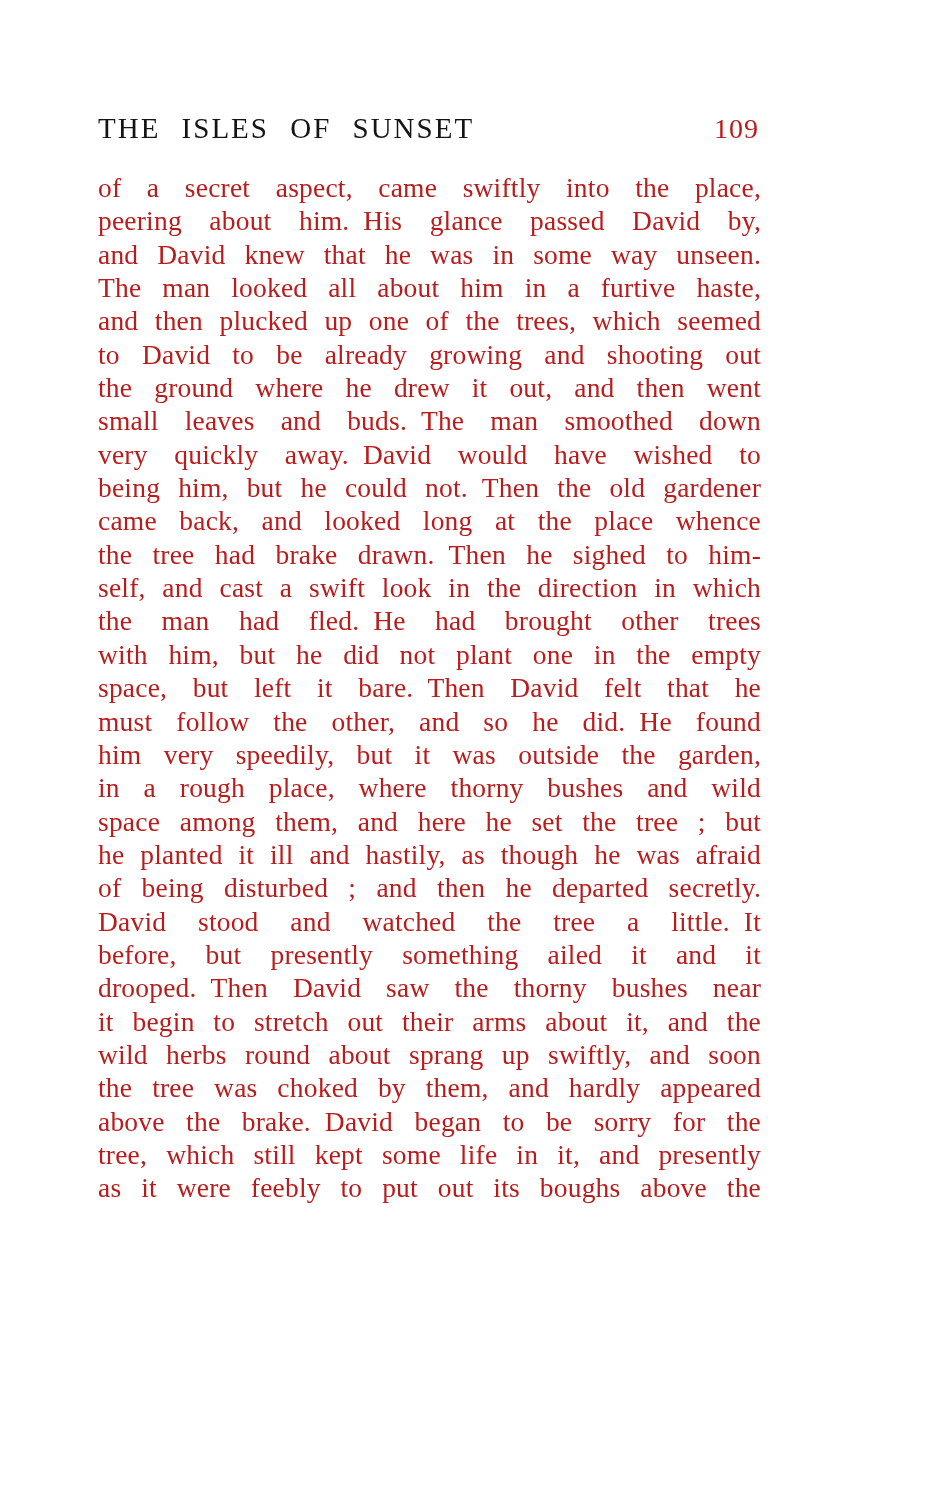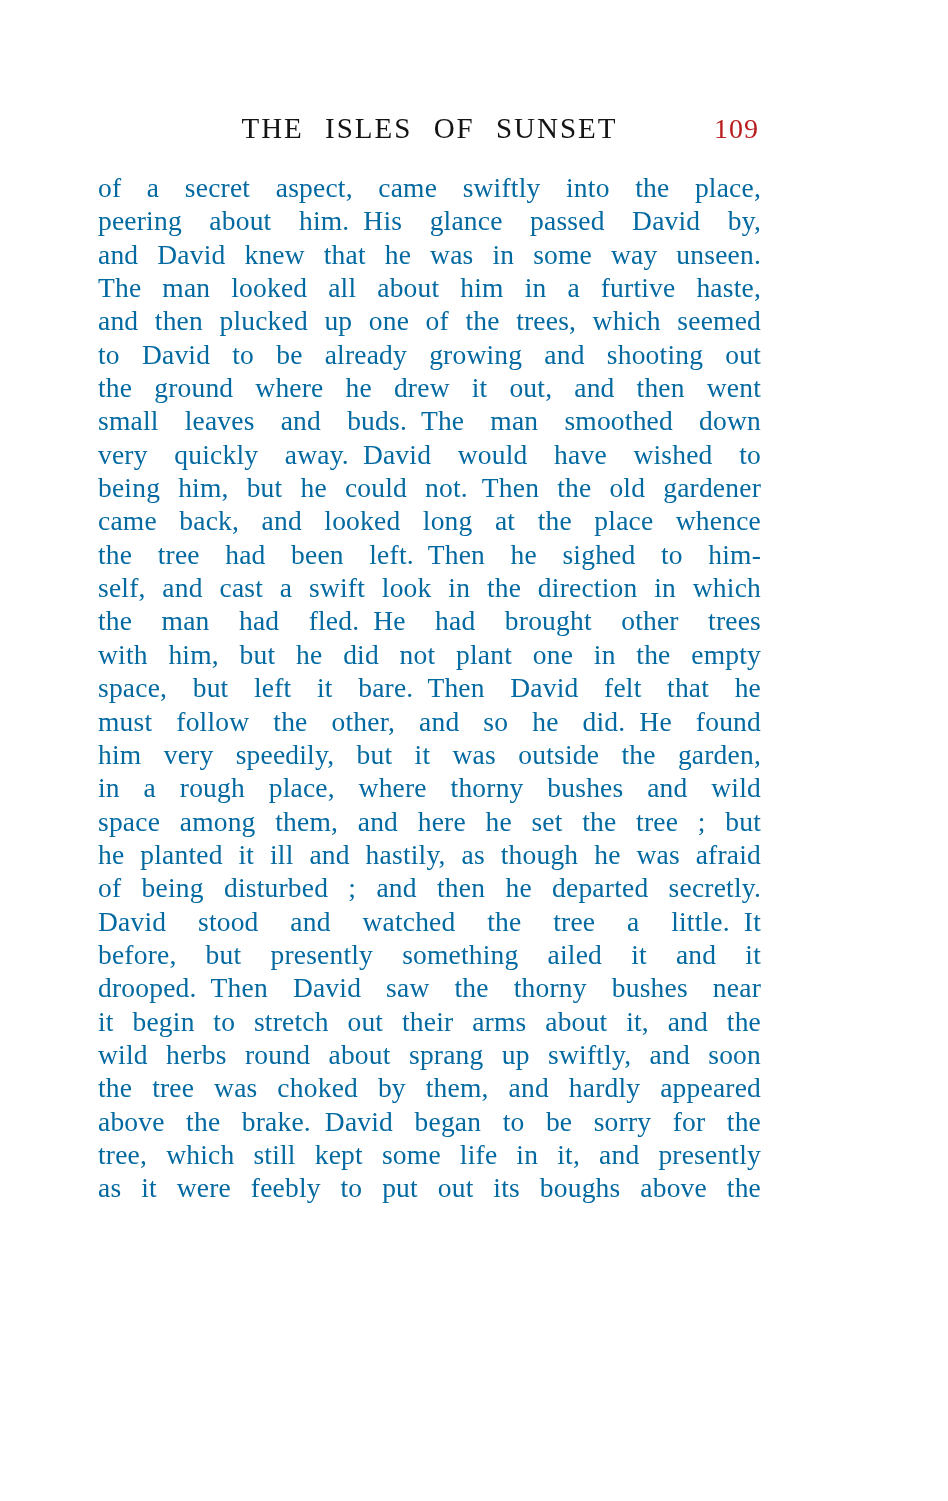--- a/index.html
+++ b/index.html
@@ -20,21 +20,21 @@
     position: absolute;
     top: 112px;
     left: 98px;
     width: 663px;
     height: 40px;
   }
   .page-title {
     position: absolute;
     left: 0;
     right: 0;
-    text-align: center;
+    text-align: left;
     font-size: 29px;
     letter-spacing: 2px;
     word-spacing: 12px;
     white-space: nowrap;
     color: #141414;
   }
   .page-number {
     position: absolute;
     right: 2px;
     top: 1px;
@@ -51,21 +51,21 @@
   }
   .text-line {
     font-size: 27.5px;
     line-height: 33.35px;
     height: 33.35px;
     letter-spacing: 0.2px;
     text-align: justify;
     text-align-last: justify;
     white-space: normal;
     overflow: visible;
-    color: #0369a1;
+    color: #b91c1c;
   }
 </style>
 </head>
 <body>
 
 <div class="page">
   <div class="running-header">
     <span class="page-title">THE ISLES OF SUNSET</span>
     <span class="page-number">109</span>
   </div>
@@ -74,21 +74,21 @@
       <div class="text-line">peering about him. His glance passed David by,</div>
       <div class="text-line">and David knew that he was in some way unseen.</div>
       <div class="text-line">The man looked all about him in a furtive haste,</div>
       <div class="text-line">and then plucked up one of the trees, which seemed</div>
       <div class="text-line">to David to be already growing and shooting out</div>
       <div class="text-line">the ground where he drew it out, and then went</div>
       <div class="text-line">small leaves and buds. The man smoothed down</div>
       <div class="text-line">very quickly away. David would have wished to</div>
       <div class="text-line">being him, but he could not. Then the old gardener</div>
       <div class="text-line">came back, and looked long at the place whence</div>
-      <div class="text-line">the tree had been left. Then he sighed to him-</div>
+      <div class="text-line">the tree had brake drawn. Then he sighed to him-</div>
       <div class="text-line">self, and cast a swift look in the direction in which</div>
       <div class="text-line">the man had fled. He had brought other trees</div>
       <div class="text-line">with him, but he did not plant one in the empty</div>
       <div class="text-line">space, but left it bare. Then David felt that he</div>
       <div class="text-line">must follow the other, and so he did. He found</div>
       <div class="text-line">him very speedily, but it was outside the garden,</div>
       <div class="text-line">in a rough place, where thorny bushes and wild</div>
       <div class="text-line">space among them, and here he set the tree ; but</div>
       <div class="text-line">he planted it ill and hastily, as though he was afraid</div>
       <div class="text-line">of being disturbed ; and then he departed secretly.</div>

